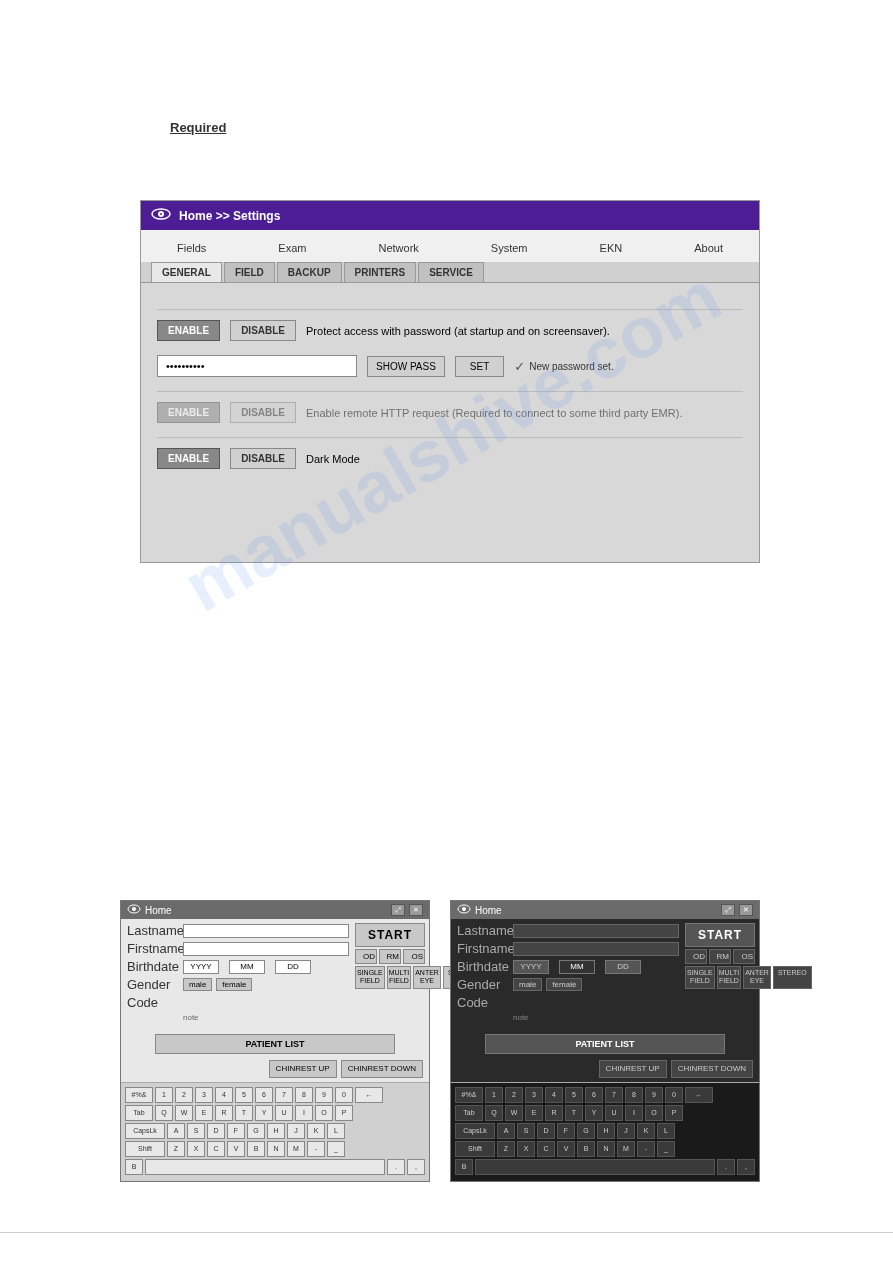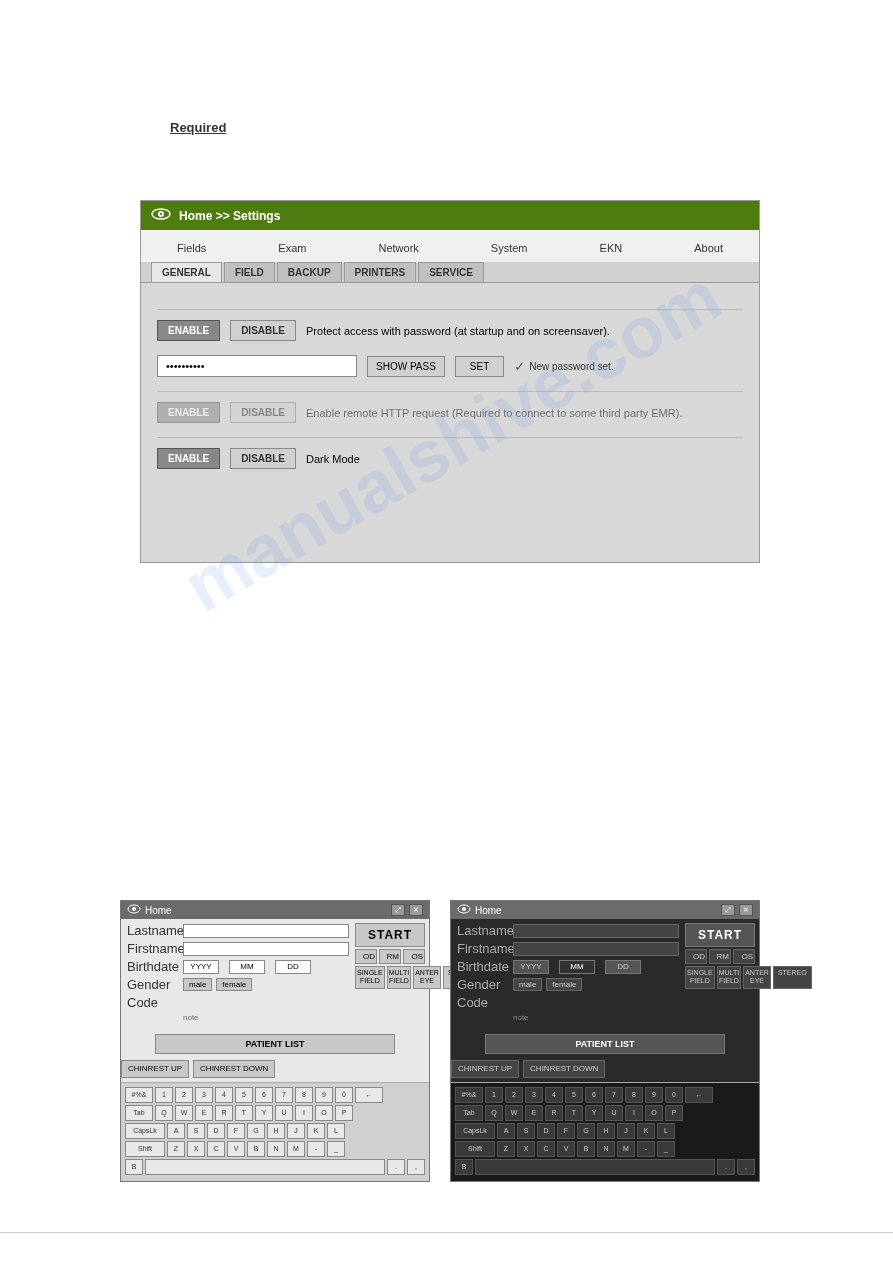--- a/index.html
+++ b/index.html
@@ -40,21 +40,21 @@
     .settings-container {
       position: absolute;
       top: 200px;
       left: 140px;
       width: 620px;
       border: 1px solid #999;
       background: #f0f0f0;
     }
 
     .settings-header {
-      background: #4d7c0f;
+      background: #4c1d95;
       color: #fff;
       padding: 6px 10px;
       display: flex;
       align-items: center;
       gap: 8px;
       font-size: 12px;
       font-weight: bold;
     }
 
     .settings-nav {
@@ -431,20 +431,21 @@
 
     .patient-list-btn-dark {
       background: #555;
       border-color: #777;
       color: #fff;
     }
 
     .chinrest-row {
       display: flex;
       gap: 4px;
+      justify-content: flex-end;
       padding-right: 6px;
       margin-bottom: 4px;
     }
 
     .chinrest-btn {
       background: #c8c8c8;
       border: 1px solid #888;
       padding: 3px 6px;
       font-size: 8px;
       text-align: center;

